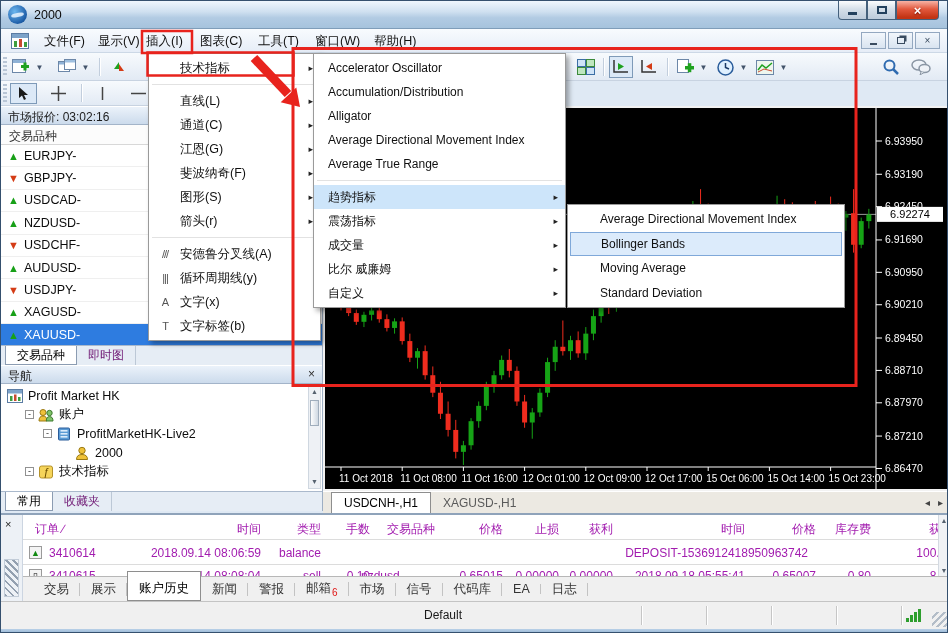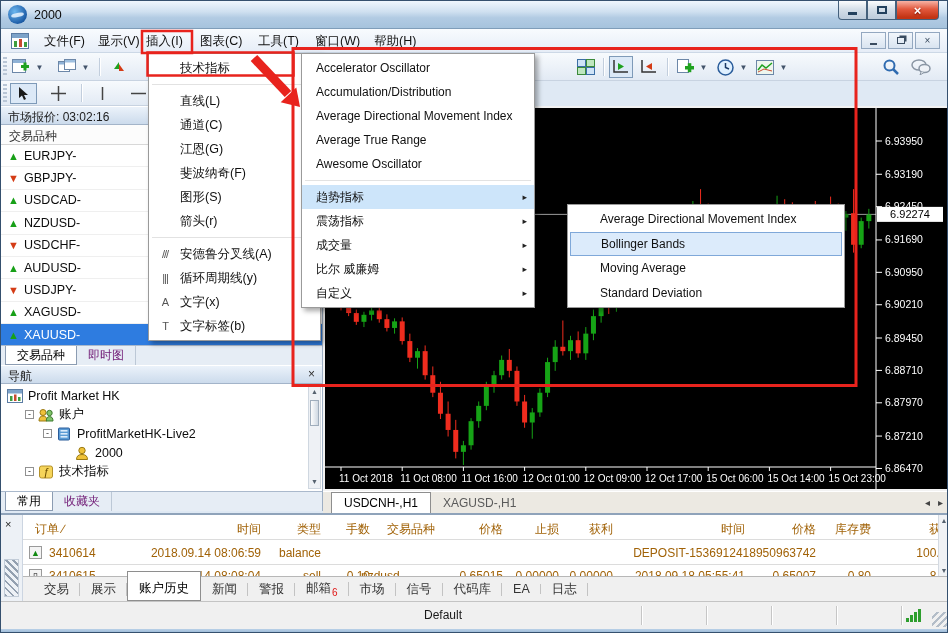--- a/index.html
+++ b/index.html
@@ -92,21 +92,21 @@
   .ctab.active{background:#fff;color:#000;border:1px solid #8e8e8e;border-bottom:none;}
   .ctab-arrows{position:absolute;right:6px;top:5px;font-size:10px;color:#444;display:flex;gap:8px;}
 
   
   .terminal{position:absolute;left:0;top:512px;width:948px;height:88px;background:#fff;border-top:2px solid #8fa3ba;}
   .term-strip{position:absolute;left:0;top:0;width:22px;bottom:0;background:#edf1f6;border-right:1px solid #ccd5e1;}
   .term-close{position:absolute;left:4px;top:3px;font-size:11px;color:#222;}
   .hatch{position:absolute;left:3px;top:44px;width:15px;height:38px;
     background:repeating-linear-gradient(45deg,#93a0b0 0 2px,transparent 2px 5px);border:1px solid #c2ccd8;}
   .rows-clip{position:absolute;left:22px;top:0;right:11px;height:61px;overflow:hidden;}
-  .tcell{position:absolute;font-size:12px;color:#a16207;white-space:nowrap;}
+  .tcell{position:absolute;font-size:12px;color:#a21caf;white-space:nowrap;}
   .hline{position:absolute;left:0;right:0;height:1px;background:#dcdcdc;}
   .oicon{position:absolute;width:13px;height:13px;border:1px solid #9a9a9a;background:#f4f4f4;
     display:flex;align-items:center;justify-content:center;font-size:9px;}
   .oicon.up{color:#128a12;}
   .term-scroll{position:absolute;right:0;top:0;width:11px;height:61px;background:#f0f2f5;border-left:1px solid #d4dae2;}
   .term-scroll .sa{position:absolute;left:0;right:0;height:11px;text-align:center;font-size:7px;color:#55616e;line-height:11px;}
   .term-tabs{position:absolute;left:22px;right:0;top:61px;height:25px;background:#f0f0f0;
     border-top:1px solid #b7b7b7;display:flex;align-items:center;padding-left:10px;font-size:12.5px;color:#333;}
   .ttab{padding:3px 11px;position:relative;white-space:nowrap;}
   .ttab:not(.active)::after{content:"";position:absolute;right:0;top:5px;bottom:5px;width:1px;background:#c3c3c3;}
@@ -119,21 +119,21 @@
   .sb-div{position:absolute;top:4px;bottom:4px;width:1px;background:#c6c6c6;box-shadow:1px 0 0 #fff;}
   .sb-conn{position:absolute;right:28px;top:7px;display:flex;align-items:flex-end;gap:1px;height:13px;}
   .sb-conn i{display:block;width:3px;background:#2d9e2d;}
   .sb-grip{position:absolute;right:2px;bottom:2px;width:15px;height:15px;
     background:repeating-linear-gradient(135deg,transparent 0 3px,#b3bdc8 3px 5px);}
   .frame-bottom{position:absolute;left:0;top:628px;width:948px;height:5px;background:linear-gradient(#b9d0e7,#8fb0d0);}
 
   
   .menu{position:absolute;background:#fff;border:1px solid #9a9a9a;box-shadow:3px 3px 5px rgba(0,0,0,.35);z-index:50;padding:2px 0;}
   #insert-menu{left:147px;top:52px;width:173px;}
-  #indicator-menu{left:300px;top:52px;width:234px;}
+  #indicator-menu{left:312px;top:52px;width:253px;}
   #trend-menu{left:566px;top:203px;width:278px;}
   .menu-item{height:24px;display:flex;align-items:center;font-size:12.5px;color:#101010;position:relative;}
   #insert-menu .menu-item{padding-left:31px;}
   #indicator-menu .menu-item{padding-left:14px;font-size:12px;}
   #trend-menu .menu-item{padding-left:32px;font-size:12px;height:24.5px;}
   .menu-sep{height:1px;background:#e2e2e2;margin:4px 3px;}
   .mi-icon{position:absolute;left:4px;width:24px;text-align:center;font-size:11px;color:#555;letter-spacing:-1px;}
   .mi-arrow{position:absolute;right:7px;font-size:9px;color:#222;}
   .menu-item.hl{background:#cde5fa;}
   .menu-item.hlb{background:#dcebfb;border:1px solid #7fa8d9;margin:0 2px;padding-left:30px !important;}
@@ -627,21 +627,21 @@
         <span class="tcell thead" style="top: 6px; right: 325px;">获利</span>
         <span class="tcell thead" style="top: 6px; right: 193px;">时间</span>
         <span class="tcell thead" style="top: 6px; right: 122px;">价格</span>
         <span class="tcell thead" style="top: 6px; right: 67px;">库存费</span>
         <span class="tcell thead" style="top: 6px; right: -15px;">获利</span>
         <div class="hline" style="top: 24px;"></div>
         <div class="oicon up" style="left: 6px; top: 31px;">▲</div>
         <span class="tcell" style="top: 31px; left: 26px;">3410614</span>
         <span class="tcell" style="top: 31px; right: 677px;">2018.09.14 08:06:59</span>
         <span class="tcell" style="top: 31px; right: 617px;">balance</span>
-        <span class="tcell" style="top: 31px; right: 122px;">DEPOSIT-1536912418950963742</span>
+        <span class="tcell" style="top: 31px; right: 130px;">DEPOSIT-1536912418950963742</span>
         <span class="tcell" style="top: 31px; right: -15px;">100.00</span>
         <div class="hline" style="top: 49px;"></div>
         <div class="oicon" style="left: 6px; top: 54px;">▯</div>
         <span class="tcell" style="top: 54px; left: 26px;">3410615</span>
         <span class="tcell" style="top: 54px; right: 677px;">2018.09.14 08:08:04</span>
         <span class="tcell" style="top: 54px; right: 617px;">sell</span>
         <span class="tcell" style="top: 54px; right: 568px;">0.10</span>
         <span class="tcell" style="top: 54px; left: 338px;">nzdusd</span>
         <span class="tcell" style="top: 54px; right: 435px;">0.65015</span>
         <span class="tcell" style="top: 54px; right: 379px;">0.00000</span>
@@ -736,27 +736,27 @@
       </div>
     </div>
   <div class="menu" id="indicator-menu">
       <div class="menu-item">
         <span>Accelerator Oscillator</span>
       </div>
       <div class="menu-item">
         <span>Accumulation/Distribution</span>
       </div>
       <div class="menu-item">
+        <span>Alligator</span>
+      </div>
+      <div class="menu-item">
         <span>Average Directional Movement Index</span>
       </div>
       <div class="menu-item">
         <span>Average True Range</span>
-      </div>
-      <div class="menu-item">
-        <span>Awesome Oscillator</span>
       </div>
       <div class="menu-sep"></div>
       <div class="menu-item hl">
         <span>趋势指标</span>
         <span class="mi-arrow">▸</span>
       </div>
       <div class="menu-item">
         <span>震荡指标</span>
         <span class="mi-arrow">▸</span>
       </div>

